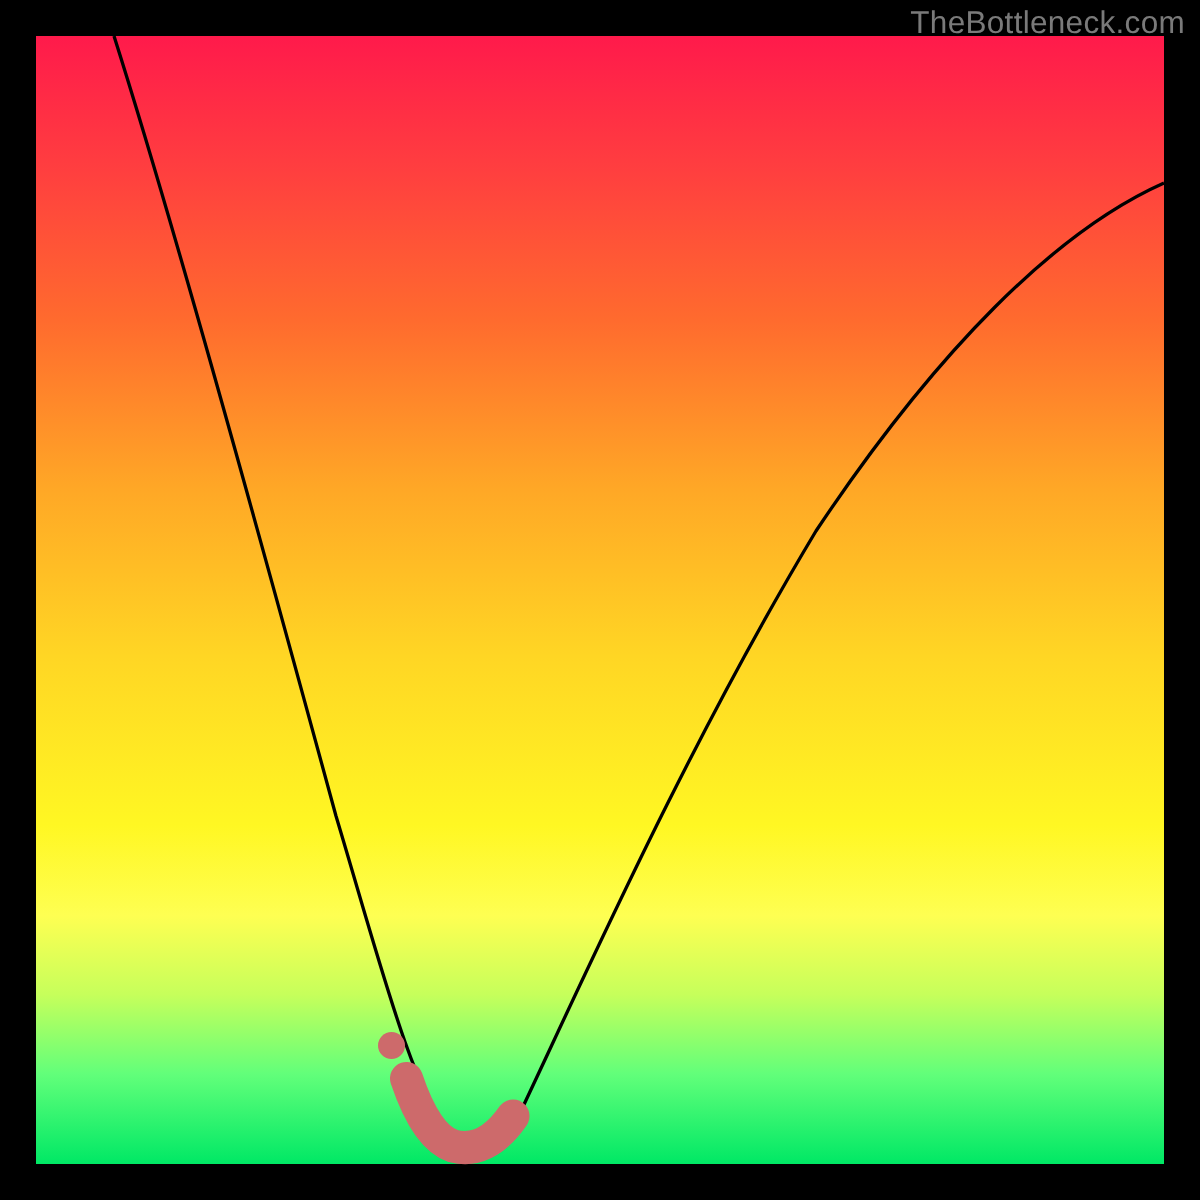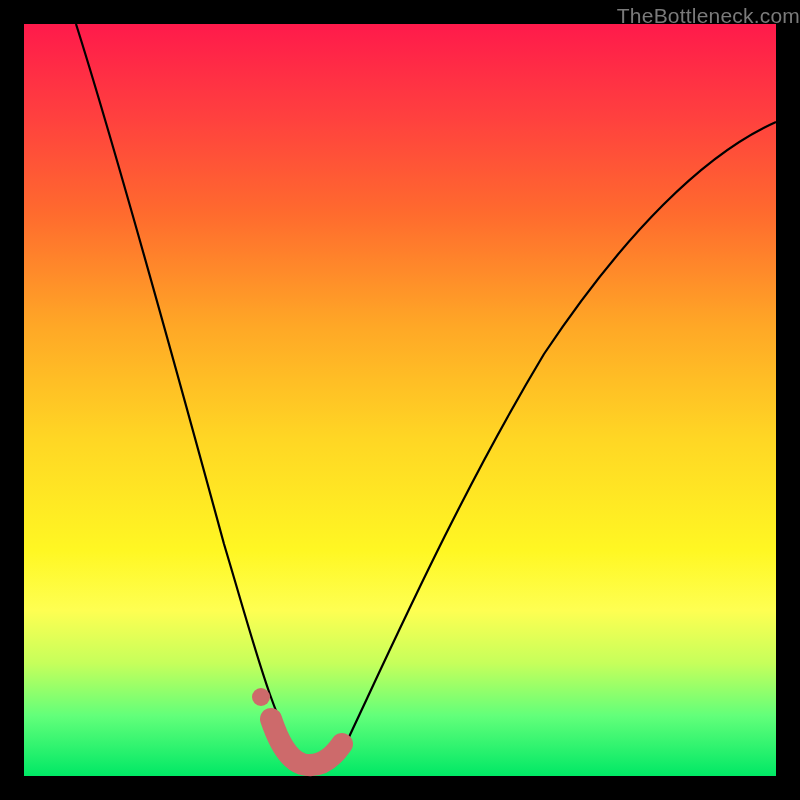--- a/index.html
+++ b/index.html
@@ -25,21 +25,21 @@
       #ffd624 55%,
       #fff723 70%,
       #feff52 78%,
       #c6ff5b 85%,
       #62ff7a 92%,
       #00e865 100%);
   }
   .watermark {
     position: absolute;
     top: 4px;
-    right: 0;
+    right: 10px;
     color: #7a7a7a;
     font-size: 21px;
     letter-spacing: 0.2px;
     font-weight: 500;
   }
   svg.curve {
     position: absolute;
     left: 0;
     top: 0;
     width: 752px;

